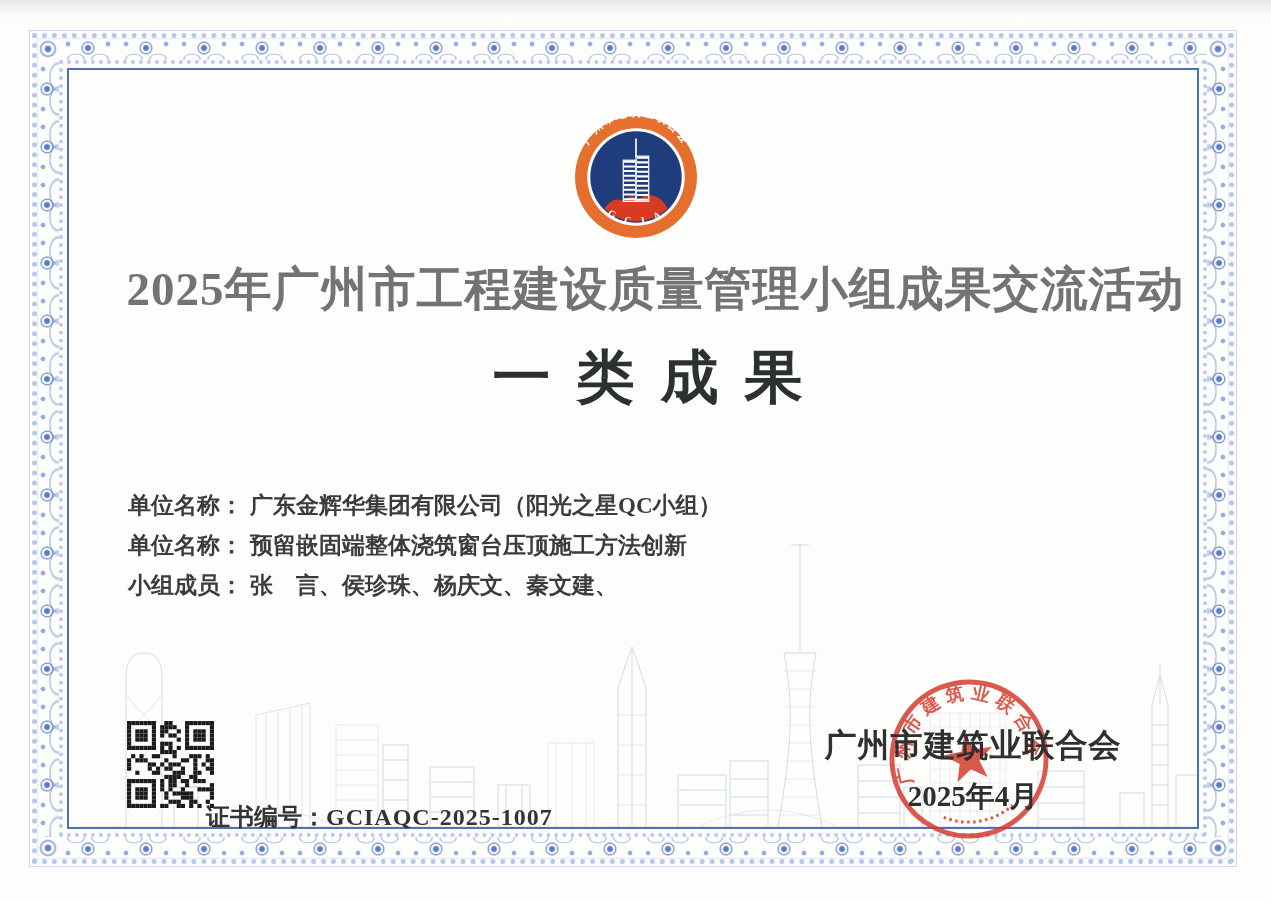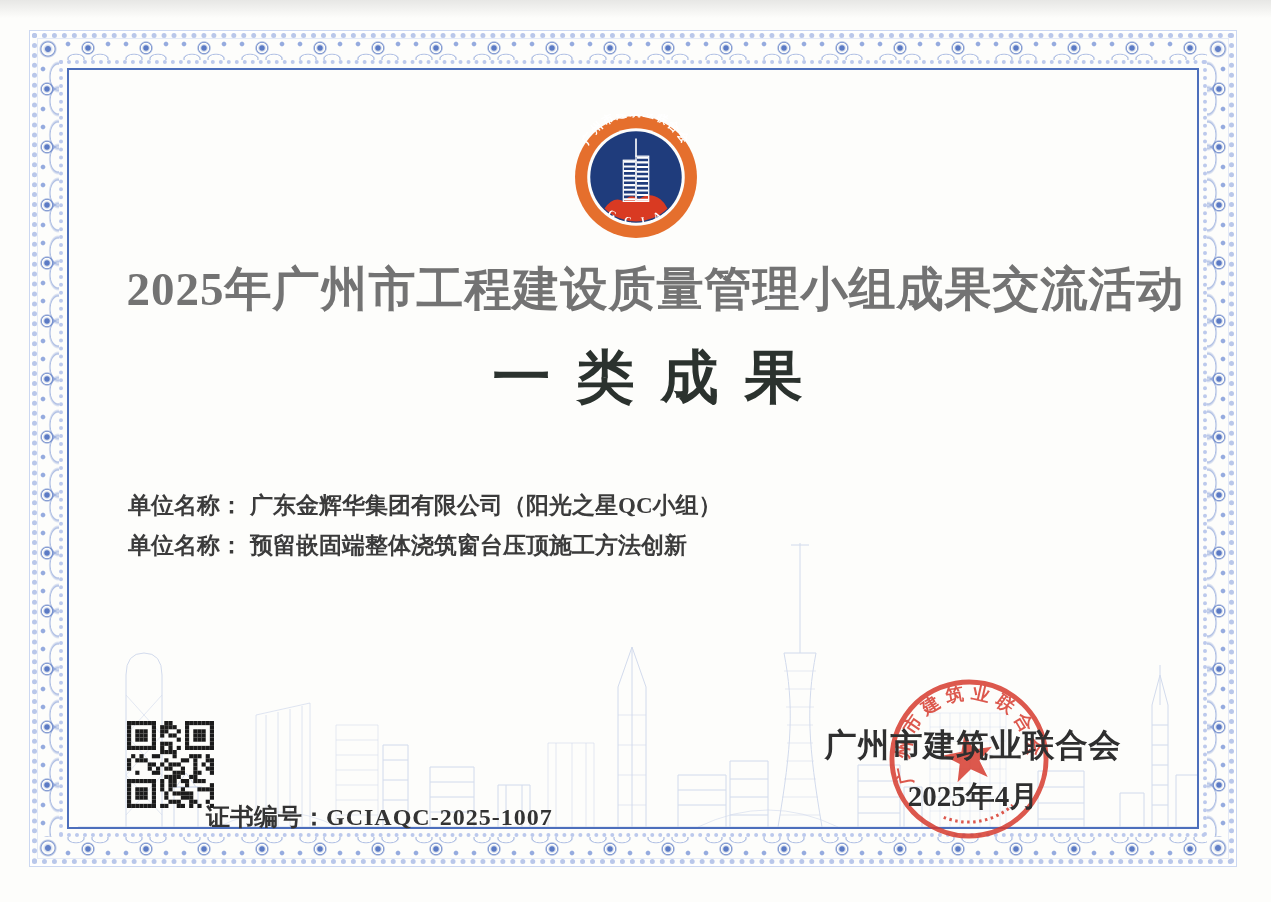--- a/index.html
+++ b/index.html
@@ -137,20 +137,23 @@
   <div class="award-wrap">
     <span class="award">一类成果</span>
   </div>
 
   <div class="fields">
     <div class="field-row">
       <span class="field-label">单位名称：</span><span class="field-value">广东金辉华集团有限公司（阳光之星QC小组）</span>
     </div>
     <div class="field-row">
       <span class="field-label">单位名称：</span><span class="field-value">预留嵌固端整体浇筑窗台压顶施工方法创新</span>
+    </div>
+    <div class="field-row">
+      <span class="field-label">小组成员：</span><span class="field-value">张　言、侯珍珠、杨庆文、秦文建、</span>
     </div>
   </div>
 
   <div class="qr">
     <svg id="qr-svg" width="87" height="87" viewBox="0 0 84 84" fill="#1b1b1b">
         <rect x="0" y="0" width="4" height="4"></rect>
         <rect x="4" y="0" width="4" height="4"></rect>
         <rect x="8" y="0" width="4" height="4"></rect>
         <rect x="12" y="0" width="4" height="4"></rect>
         <rect x="16" y="0" width="4" height="4"></rect>

